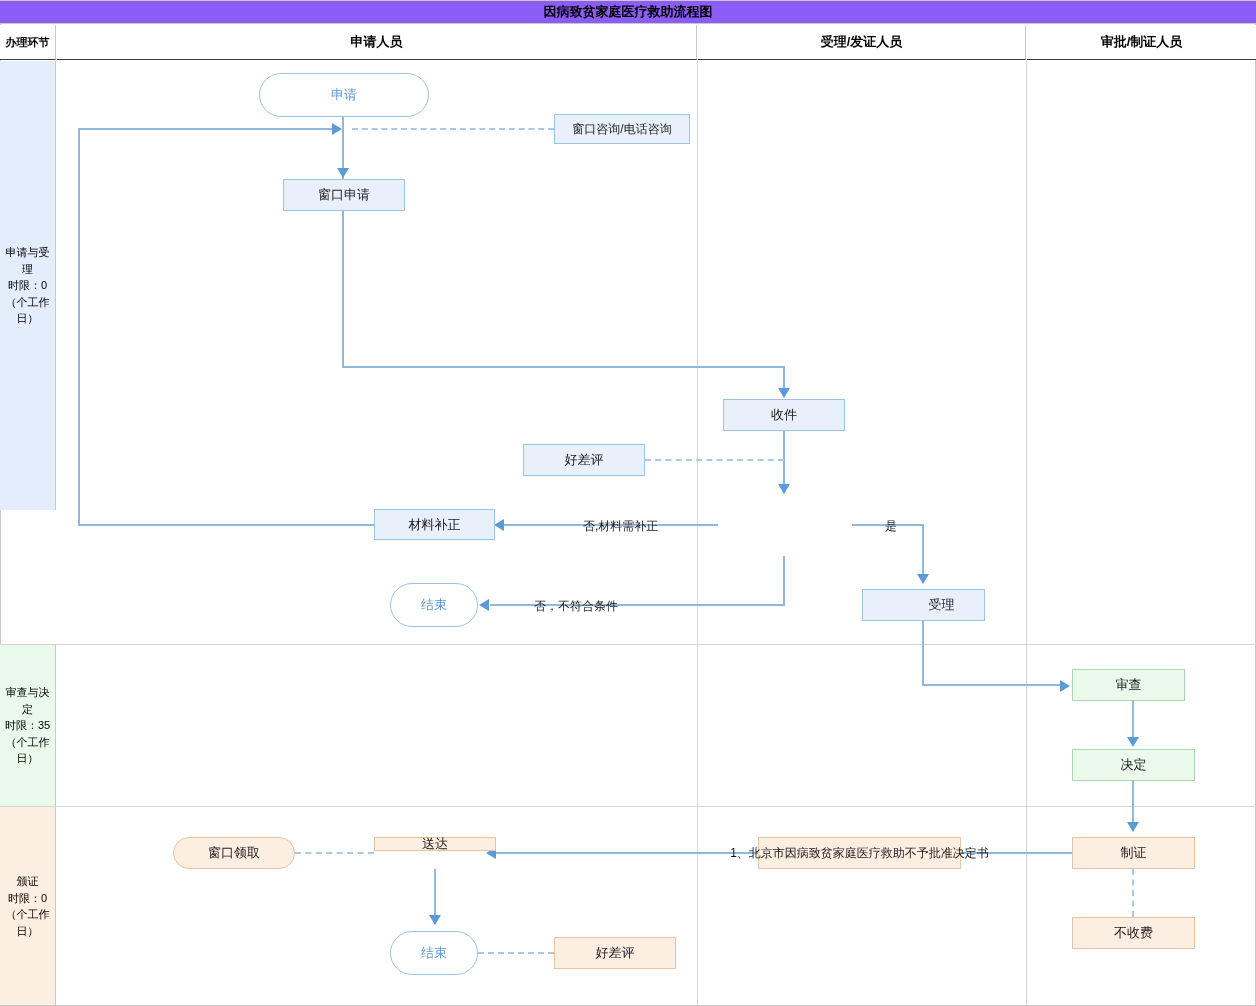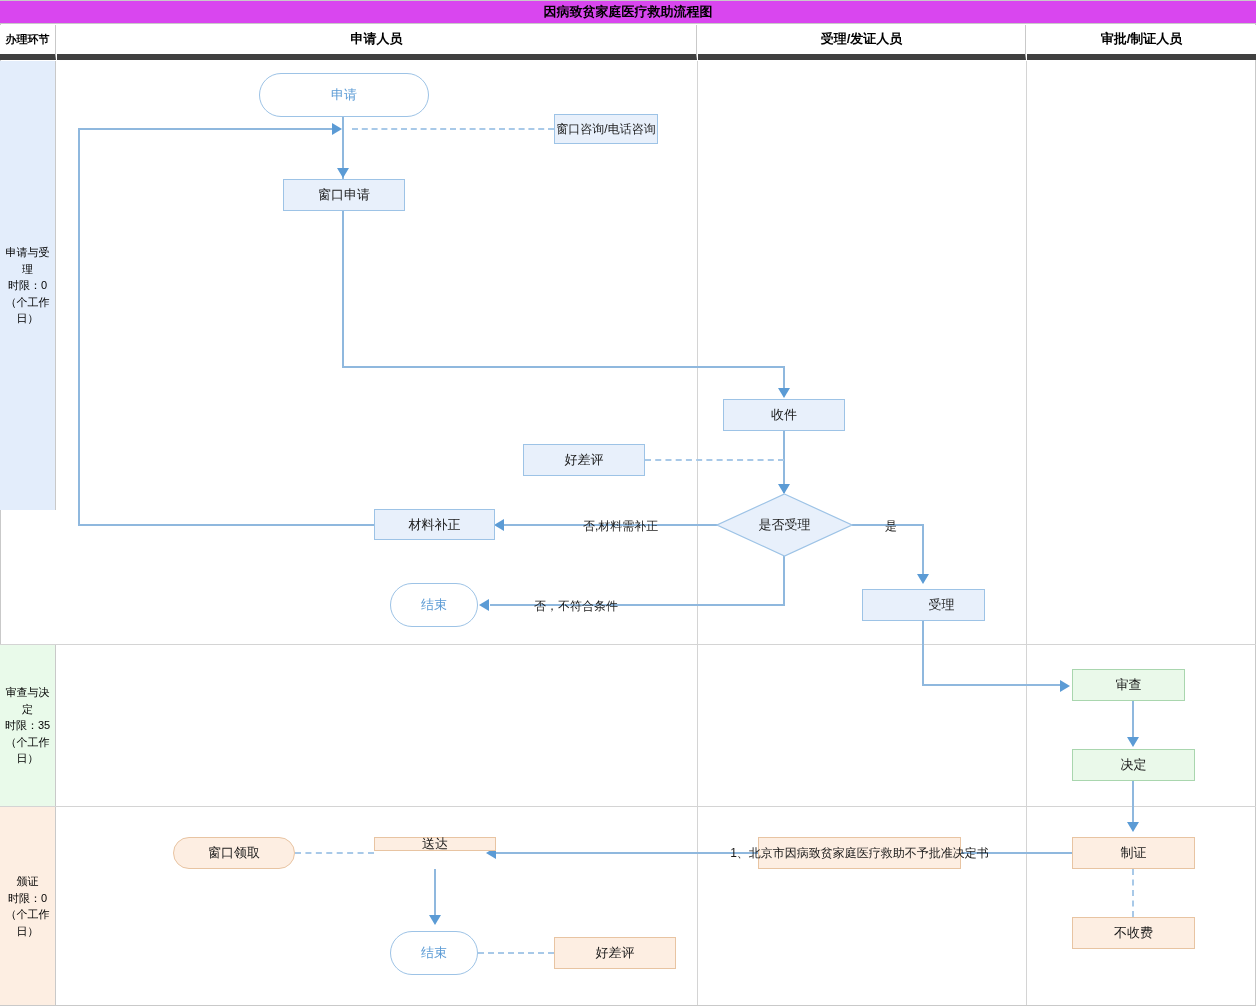--- a/index.html
+++ b/index.html
@@ -18,31 +18,31 @@
 
   
   .title-bar {
     position: absolute;
     left: 0; top: 0;
     width: 1256px; height: 24px;
     border-top: 1px solid #c9c9c9;
     border-bottom: 1px solid #c9c9c9;
     display: flex; align-items: center; justify-content: center;
     font-size: 13px; font-weight: bold; color: #000;
-    background: #d946ef;
+    background: #8b5cf6;
   }
 
   
   .hdr {
     position: absolute;
     top: 25px; height: 35px;
     display: flex; align-items: center; justify-content: center;
     text-align: center;
     font-size: 13px; font-weight: bold; color: #000;
-    border-bottom: 6px solid #404040;
+    border-bottom: 1px solid #404040;
     background: #fff;
     line-height: 1.15;
     padding: 0 2px;
   }
   .hdr-0 { left: 0;    width: 56px;  border-right: 1px solid #c9c9c9; font-size: 11px; }
   .hdr-1 { left: 57px; width: 640px; border-right: 1px solid #c9c9c9; }
   .hdr-2 { left: 698px;width: 328px; border-right: 1px solid #c9c9c9; }
   .hdr-3 { left: 1027px;width: 229px; }
 
   
@@ -172,21 +172,21 @@
   <div class="lane-v" style="left:697px; top:807px; height:198px;"></div>
   <div class="lane-v" style="left:1026px;top:807px; height:198px;"></div>
   <div class="row-h" style="top:644px;"></div>
   <div class="row-h" style="top:806px;"></div>
 
   <div class="node term" style="left:259px; top:73px; width:170px; height:44px;">申请</div>
 
   <div class="ln ln-v" style="left:342px; top:117px; height:62px;"></div>
   <div class="arrow arrow-d" style="left:337px; top:168px;"></div>
 
-  <div class="node rect" style="left:554px; top:114px; width:104px; height:30px; font-size:12px;">窗口咨询/电话咨询</div>
+  <div class="node rect" style="left:554px; top:114px; width:136px; height:30px; font-size:12px;">窗口咨询/电话咨询</div>
 
   <div class="ln-dash-h" style="left:352px; top:128px; width:202px;"></div>
 
   <div class="ln ln-h" style="left:78px; top:128px; width:260px;"></div>
   <div class="arrow arrow-r" style="left:332px; top:123px;"></div>
   <div class="ln ln-v" style="left:78px; top:128px; height:398px;"></div>
   <div class="ln ln-h" style="left:78px; top:524px; width:298px;"></div>
 
   <div class="node rect" style="left:283px; top:179px; width:122px; height:32px;">窗口申请</div>
 
@@ -196,26 +196,20 @@
   <div class="arrow arrow-d" style="left:778px; top:388px;"></div>
 
   <div class="node rect" style="left:723px; top:399px; width:122px; height:32px;">收件</div>
 
   <div class="ln ln-v" style="left:783px; top:431px; height:62px;"></div>
   <div class="arrow arrow-d" style="left:778px; top:484px;"></div>
 
   <div class="node rect" style="left:523px; top:444px; width:122px; height:32px;">好差评</div>
   <div class="ln-dash-h" style="left:645px; top:459px; width:139px;"></div>
 
-  <div class="diamond-wrap" style="left:716px; top:493px; width:137px; height:64px;">
-    <svg class="diamond-shape" viewBox="0 0 137 64" preserveAspectRatio="none">
-      <polygon points="68.5,1 136,32 68.5,63 1,32" fill="#e8f0fb" stroke="#9dc3e6" stroke-width="1.2"></polygon>
-    </svg>
-    <div class="diamond-label">是否受理</div>
-  </div>
 
   <div class="ln ln-h" style="left:498px; top:524px; width:220px;"></div>
   <div class="arrow arrow-l" style="left:494px; top:519px;"></div>
   <div class="edge-label" style="left:540px; top:518px;margin-left:43px;">否,材料需补正</div>
 
   <div class="node rect" style="left:374px; top:509px; width:121px; height:31px;">材料补正</div>
 
   <div class="ln ln-v" style="left:783px; top:556px; height:49px;"></div>
   <div class="ln ln-h" style="left:490px; top:604px; width:295px;"></div>
   <div class="arrow arrow-l" style="left:479px; top:599px;"></div>

